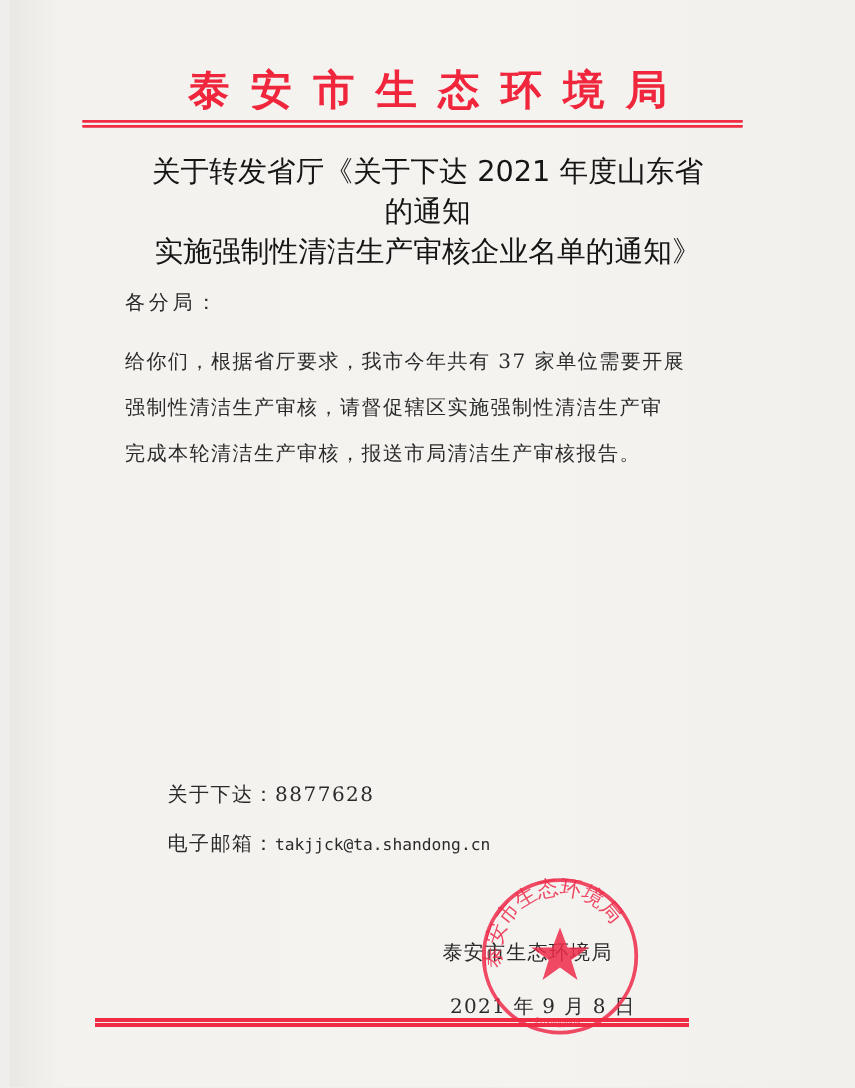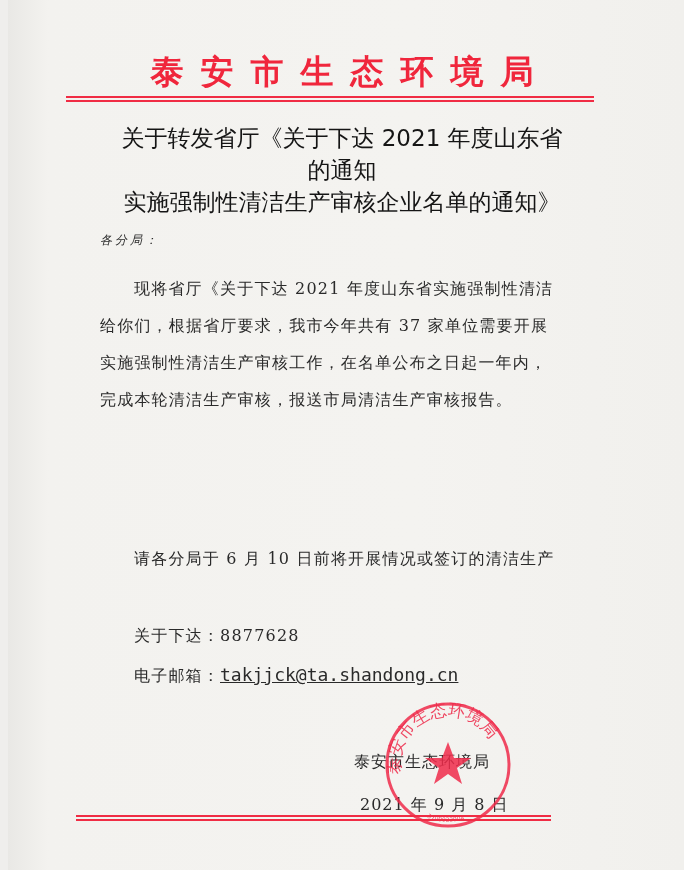--- a/index.html
+++ b/index.html
@@ -7,25 +7,25 @@
        font-family:"DejaVu Serif","Liberation Serif",serif;color:#2a2a2a;}
   .paper{position:absolute;left:8px;top:0;width:676px;height:870px;
          background:linear-gradient(90deg,#e9e8e5 0%,#f3f2ef 6%,#f4f3f0 60%,#f1f0ed 100%);}
   .head-title{position:absolute;left:0;width:684px;top:50px;text-align:center;
          font-family:"DejaVu Sans","Liberation Sans",sans-serif;font-size:33px;font-weight:bold;
          color:#f0263c;letter-spacing:17px;padding-left:17px;box-sizing:border-box;}
   .rule{position:absolute;height:6px;border-top:2px solid #f02c44;border-bottom:2px solid #f02c44;box-sizing:border-box;}
   .title{position:absolute;left:0;width:684px;top:122px;text-align:center;
          font-family:"DejaVu Sans","Liberation Sans",sans-serif;font-size:23px;line-height:32px;color:#151515;}
   .title div{white-space:nowrap;}
-  .salute{position:absolute;left:100px;top:232px;font-size:12px;letter-spacing:3px;font-style:italic;}
+  .salute{position:absolute;left:100px;top:232px;font-size:16px;letter-spacing:3px;}
   .para{position:absolute;left:100px;width:485px;font-size:16px;letter-spacing:1.2px;line-height:37px;}
   .para .ln{white-space:nowrap;}
   .indent{padding-left:34px;}
-  .email{text-decoration:underline;font-family:"DejaVu Sans Mono","Liberation Mono",monospace;font-size:18px;letter-spacing:0;}
+  .email{font-family:"DejaVu Sans Mono","Liberation Mono",monospace;font-size:13px;letter-spacing:0;}
   .sign{position:absolute;font-size:16px;letter-spacing:1px;}
   .stamp{position:absolute;left:383px;top:700px;width:130px;height:130px;}
 </style>
 </head>
 <body>
 
 <div class="paper"></div>
 
 <div class="head-title">泰安市生态环境局</div>
 <div class="rule" style="left: 66px; top: 96px; width: 528px;"></div>
@@ -34,28 +34,26 @@
 
 <div class="title">
   <div>关于转发省厅《关于下达 2021 年度山东省</div>
   <div>的通知</div>
   <div>实施强制性清洁生产审核企业名单的通知》</div>
 </div>
 
 <div class="salute">各分局：</div>
 
 <div class="para" style="top:270px">
-  <div class="ln indent">现将省厅《关于下达 2021 年度山东省实施强制性清洁</div>
   <div class="ln">给你们，根据省厅要求，我市今年共有 37 家单位需要开展</div>
-  <div class="ln">实施强制性清洁生产审核工作，在名单公布之日起一年内，</div>
+  <div class="ln">强制性清洁生产审核，请督促辖区实施强制性清洁生产审</div>
   <div class="ln">完成本轮清洁生产审核，报送市局清洁生产审核报告。</div>
 </div>
 
 <div class="para" style="top:540px">
-  <div class="ln indent">请各分局于 6 月 10 日前将开展情况或签订的清洁生产</div>
 </div>
 
 <div class="para" style="top:617px">
   <div class="ln indent"><span>关于下达：</span><span>8877628</span></div>
 </div>
 <div class="para" style="top:656px">
   <div class="ln indent"><span>电子邮箱：</span><span class="email">takjjck@ta.shandong.cn</span></div>
 </div>
 
 <div class="sign" style="left:354px;top:752px">泰安市生态环境局</div>

